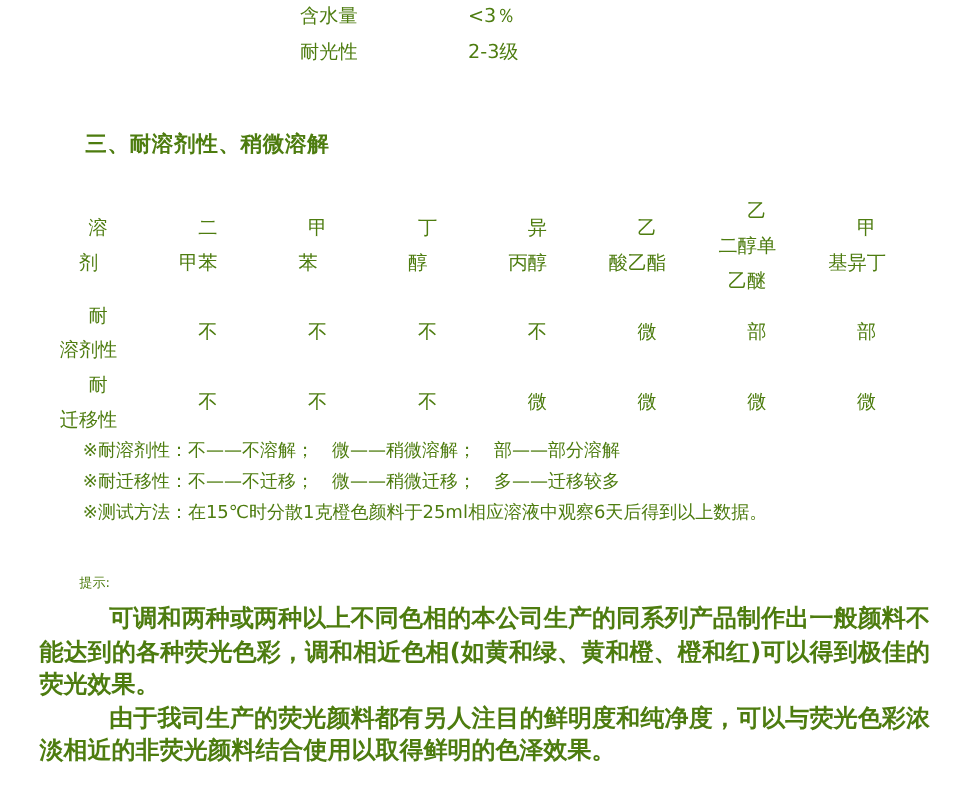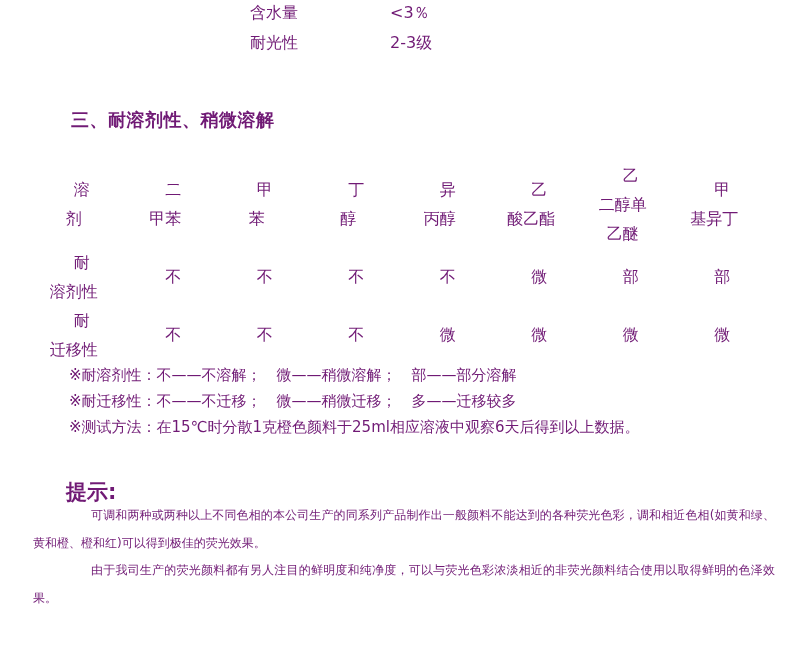--- a/index.html
+++ b/index.html
@@ -1,21 +1,21 @@
 <!DOCTYPE html>
 <html lang="zh"><head>
 <meta charset="utf-8">
 <style>
   html, body { margin: 0; padding: 0; }
   .page {
     position: relative;
     width: 806px;
     height: 670px;
     background: #ffffff;
-    color: #701a75;
+    color: #4d7c0f;
     font-family: "DejaVu Sans", "Liberation Sans", sans-serif;
     overflow: hidden;
   }
 
   
   .prop-label, .prop-value {
     position: absolute;
     font-size: 16px;
     line-height: 20px;
     white-space: nowrap;
@@ -70,32 +70,33 @@
     top: 362px;
     font-size: 15px;
   }
   .note { line-height: 26px; white-space: nowrap; }
 
   
   .tips-heading {
     position: absolute;
     left: 66px;
     top: 478px;
-    font-size: 21px;
-    font-weight: bold;
+    font-size: 11px;
+    font-weight: normal;
     white-space: nowrap;
   }
   .tips-body {
     position: absolute;
     left: 33px;
     top: 502px;
     width: 742px;
-    font-size: 12px;
+    font-size: 20px;
     line-height: 27.5px;
     text-align: justify;
+    font-weight: bold;
   }
   .tips-body p { margin: 0; text-indent: 58px; }
 </style>
 </head>
 <body>
 
 <div class="page">
 
   <span class="prop-label" style="left:250px; top:3px;">含水量</span>
   <span class="prop-value" style="left:390px; top:3px;">&lt;3％</span>

